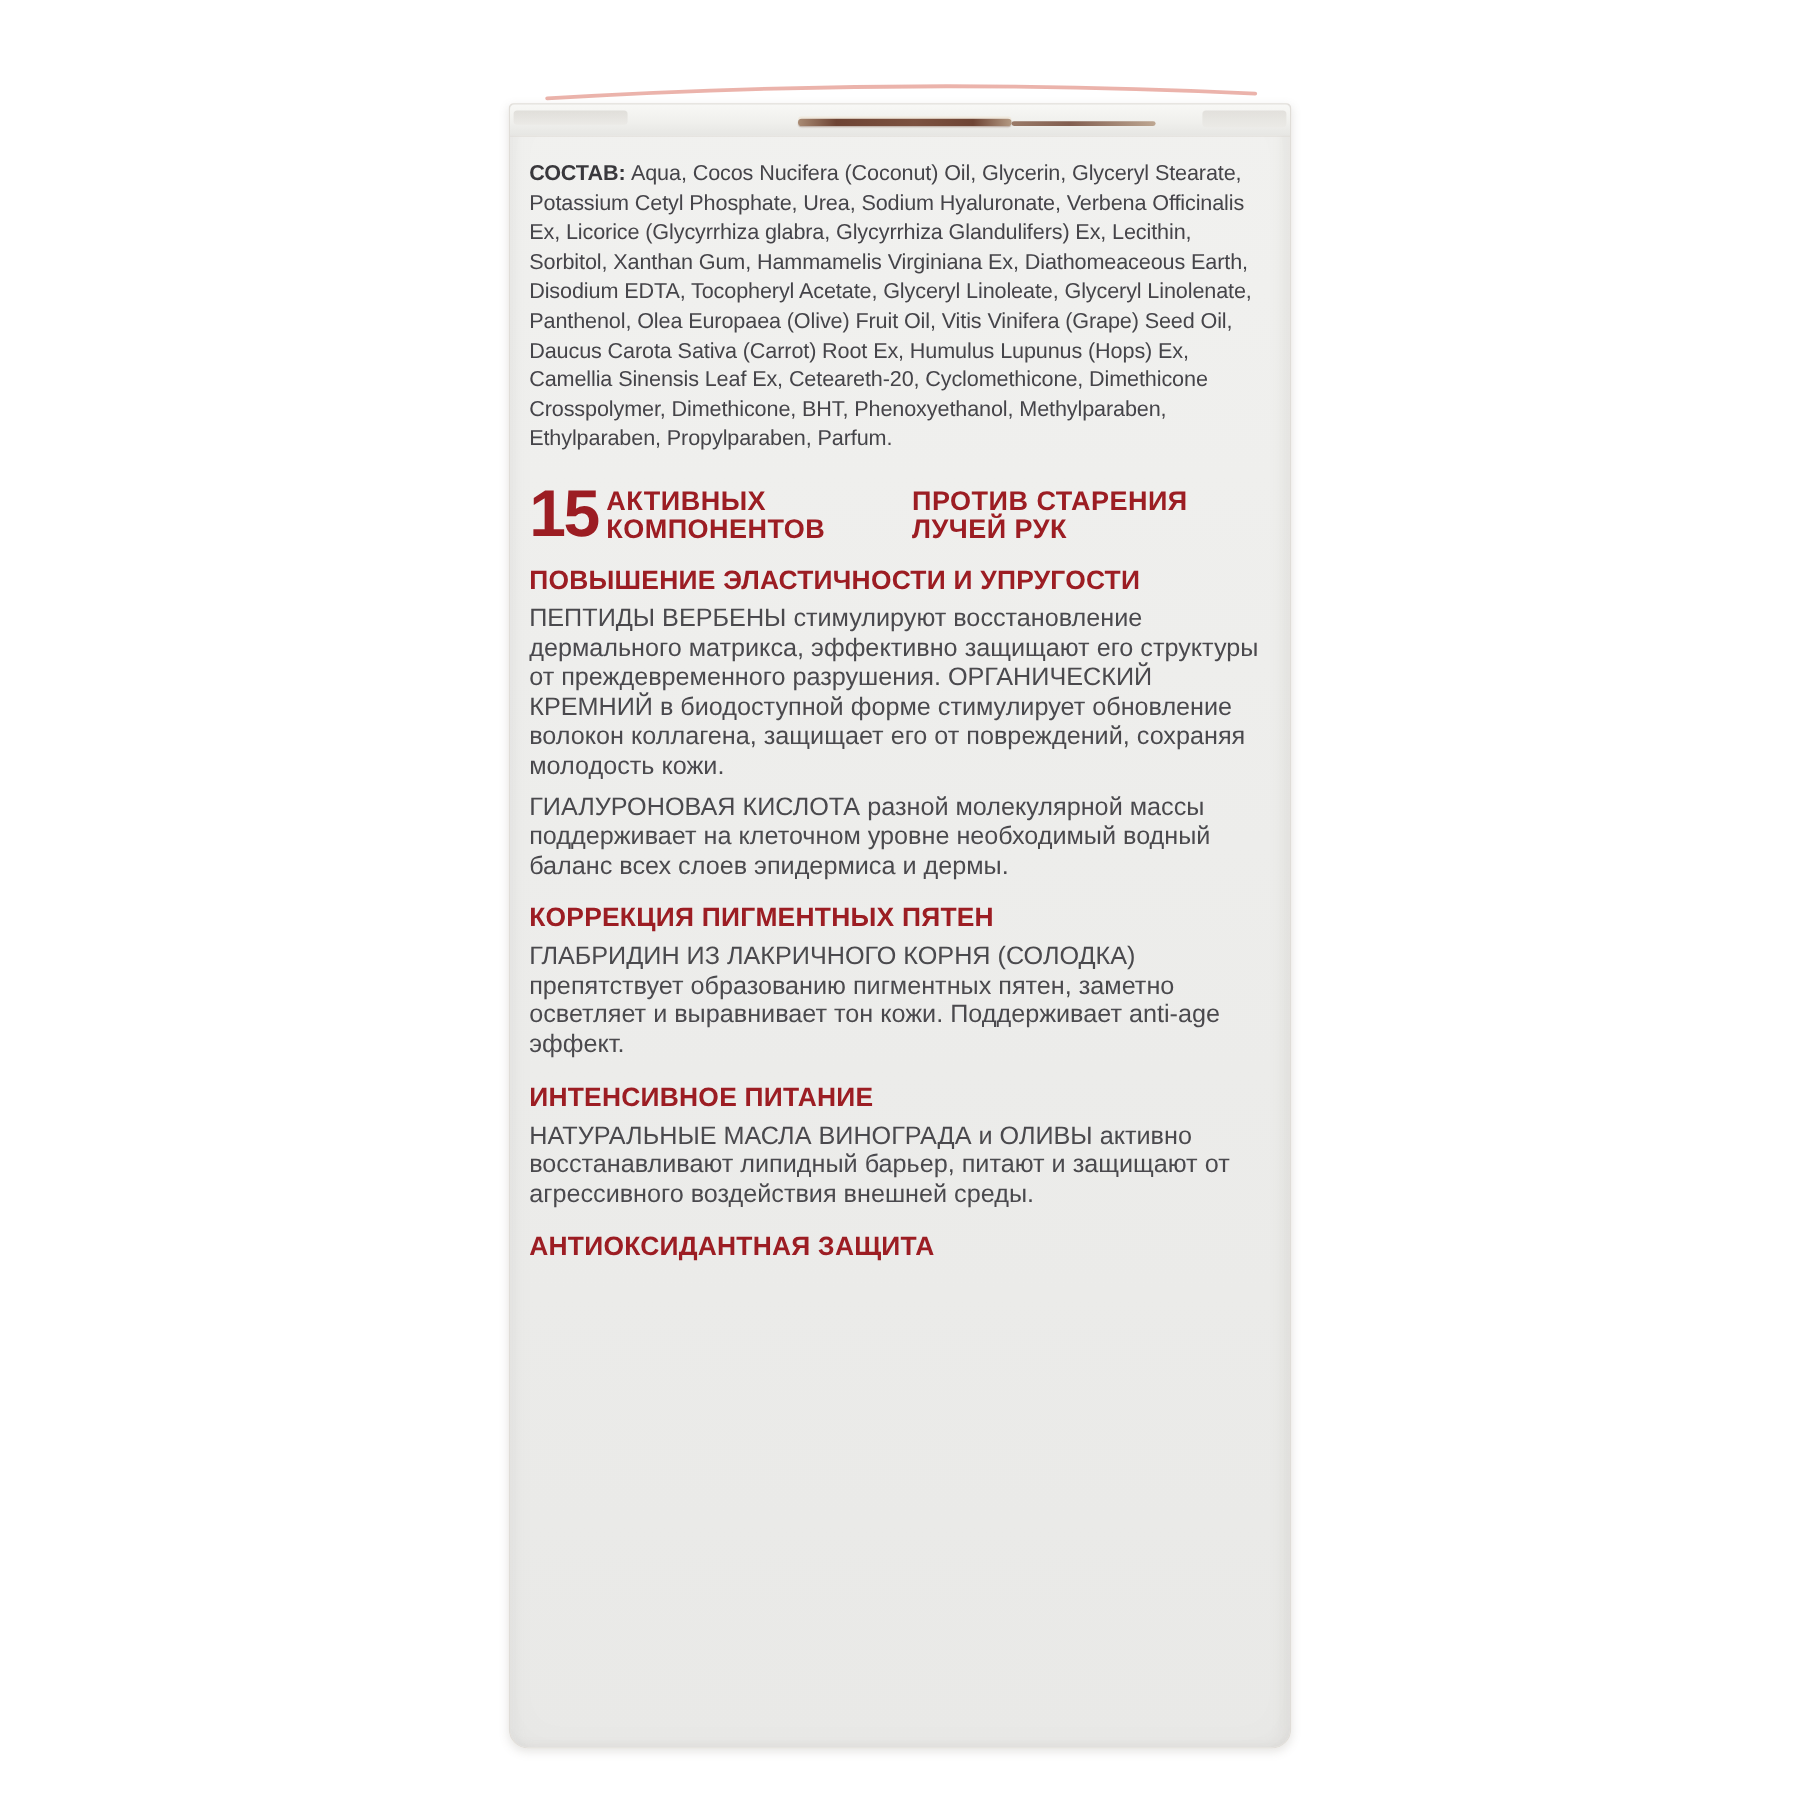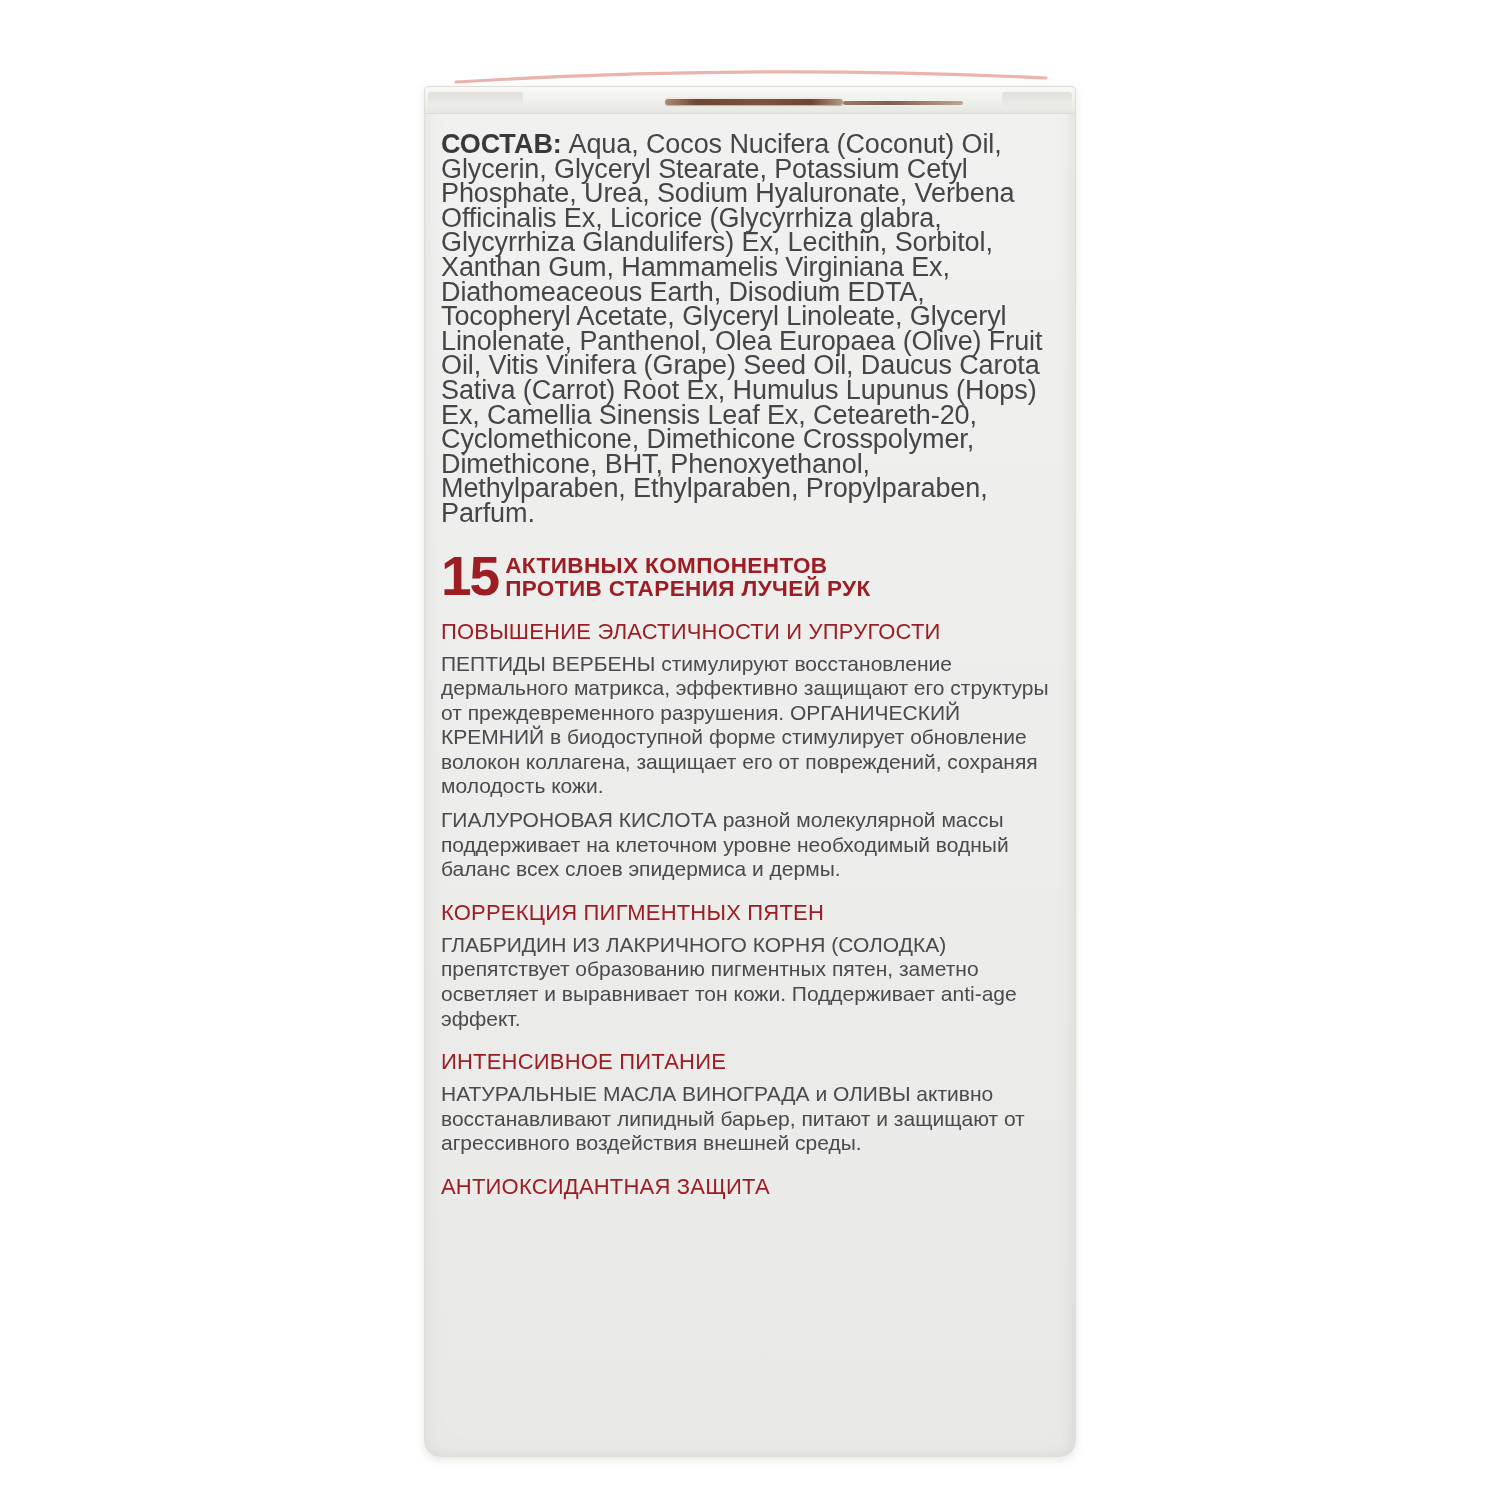--- a/index.html
+++ b/index.html
@@ -69,47 +69,47 @@
     border-radius: 3px; opacity: .55;
   }
   
   .content {
     position: absolute; left: 16px; top: 45px;
     width: 608px;
     color: #4a494d;
   }
   .ingredients {
     margin: 0;
-    font-size: 27px; line-height: 24.6px;
+    font-size: 18px; line-height: 24.6px;
     color: #454449;
     letter-spacing: -0.1px;
   }
   .ing-label { font-weight: bold; color: #39383c; margin-right: .25em; }
   .claim {
     margin-top: 27px;
     display: flex; align-items: flex-start;
     color: #9c1d23;
   }
   .claim-num {
     font-weight: bold;
     font-size: 55px; line-height: 46px;
     letter-spacing: -2px;
     text-align: right;
   }
   .claim-lines {
-    display: flex; flex-direction: column;
+    display: flex; flex-direction: row;
     margin-left: 7px; padding-top: 1px;
     font-weight: bold;
     font-size: 22.5px; line-height: 23.5px;
     letter-spacing: .4px;
   }
   .sec-h {
     margin: 19px 0 0 0;
     font-size: 22px; line-height: 23px;
-    font-weight: normal;
+    font-weight: bold;
     color: #9c1d23;
     letter-spacing: .2px;
   }
   .sec-b {
     margin: 9px 0 0 0;
     font-size: 21px; line-height: 24.6px;
     color: #4a494d;
   }
 </style>
 </head>

